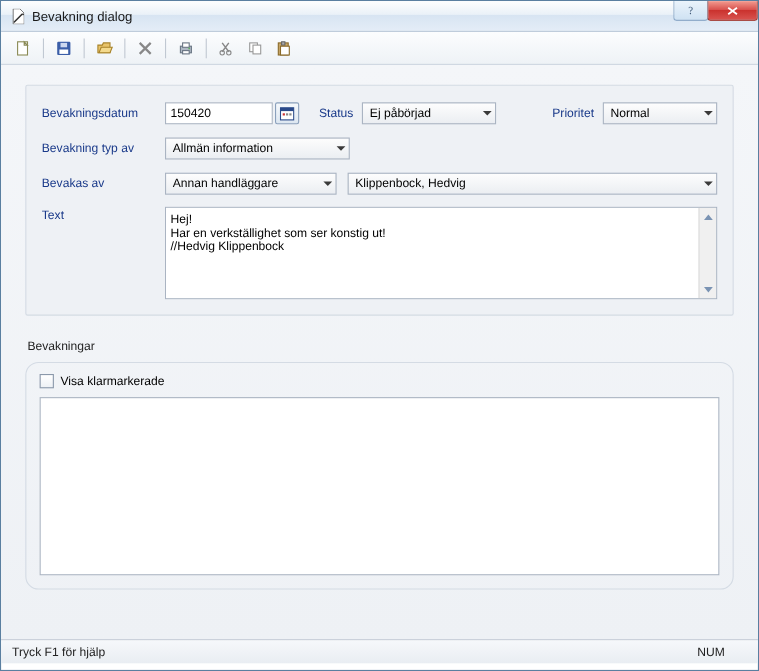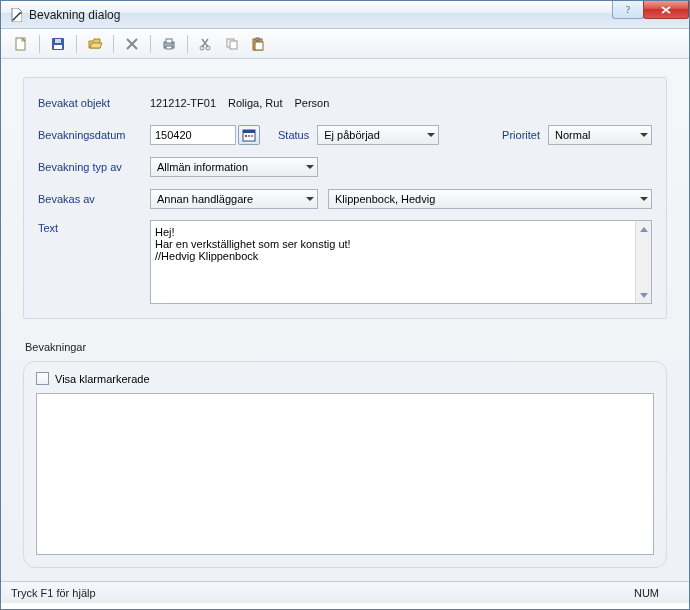--- a/index.html
+++ b/index.html
@@ -278,32 +278,24 @@
         <rect x="3" y="3" width="9" height="11" fill="#c9a86a" stroke="#8a6a2a"></rect>
         <rect x="6" y="2" width="3" height="3" fill="#aaa" stroke="#666"></rect>
         <rect x="5" y="6" width="8" height="8" fill="#fff" stroke="#8a6a2a"></rect>
       </svg>
   </div>
 </div>
 
 <div class="content">
   <div class="upper">
 
-    <div class="row">
-      <span class="lbl">Bevakat objekt</span>
-      <span class="val-static">121212-TF01</span>
-      <span style="width:12px"></span>
-      <span class="val-static">Roliga, Rut</span>
-      <span style="width:12px"></span>
-      <span class="val-static">Person</span>
-    </div>
 
     <div class="row">
       <span class="lbl">Bevakningsdatum</span>
-      <input class="txtfield" style="width: 86px;" value="150420">
+      <input class="txtfield" style="width: 98px;" value="150420">
       <div class="calbtn">
         <svg width="14" height="14" viewBox="0 0 14 14">
             <rect x="1" y="2" width="12" height="11" fill="#fff" stroke="#2a4a8a"></rect>
             <rect x="1" y="2" width="12" height="3" fill="#2a4a8a"></rect>
             <rect x="3" y="7" width="2" height="2" fill="#c33"></rect>
             <rect x="6" y="7" width="2" height="2" fill="#888"></rect>
             <rect x="9" y="7" width="2" height="2" fill="#888"></rect>
           </svg>
       </div>
       <div class="gap"></div>
@@ -323,21 +315,21 @@
     <div class="row">
       <span class="lbl">Bevakning typ av</span>
       <div class="combo" style="width:168px">
         <span>Allmän information</span>
         <span class="arrow"></span>
       </div>
     </div>
 
     <div class="row">
       <span class="lbl">Bevakas av</span>
-      <div class="combo" style="width:168px">
+      <div class="combo" style="width:156px">
         <span>Annan handläggare</span>
         <span class="arrow"></span>
       </div>
       <div style="width:10px"></div>
       <div class="combo" style="flex:1">
         <span>Klippenbock, Hedvig</span>
         <span class="arrow"></span>
       </div>
     </div>
 

